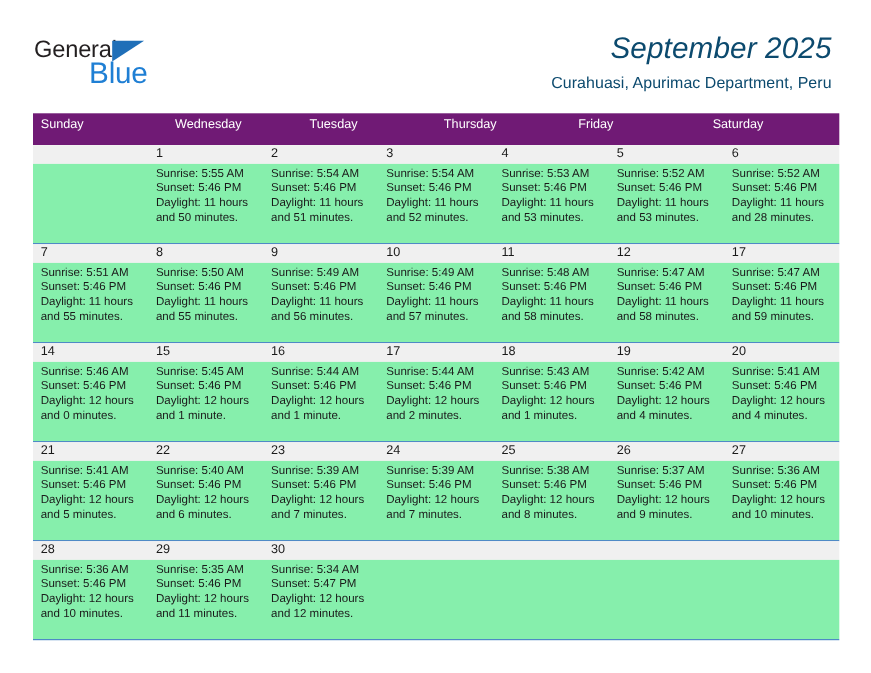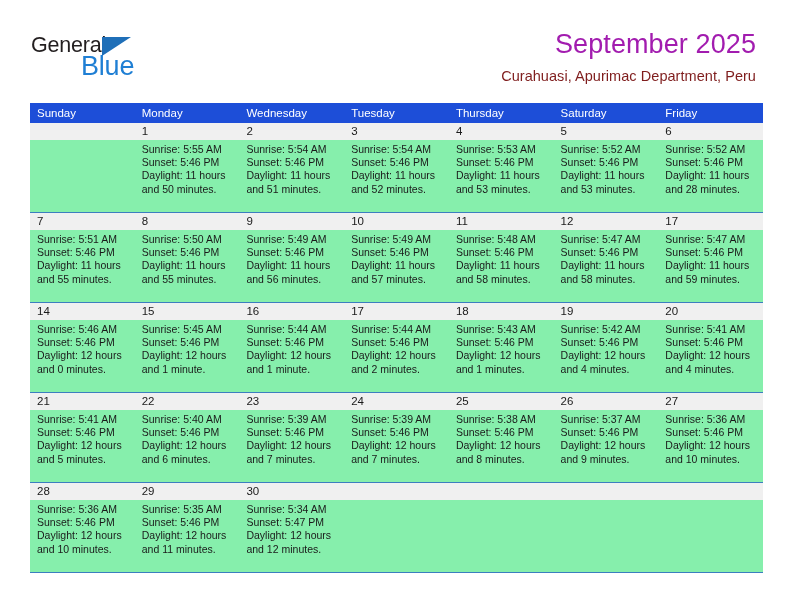--- a/index.html
+++ b/index.html
@@ -67,43 +67,44 @@
 
   .title-block {
     position: absolute;
     right: 36px;
     top: 28px;
     text-align: right;
   }
   .cal-title {
     font-size: 27px;
     line-height: 32px;
-    color: #a21caf;
+    color: #0c4a6e;
     font-weight: normal;
     letter-spacing: 0.1px;
+    font-style: italic;
   }
   .cal-subtitle {
     margin-top: 8px;
     font-size: 14.5px;
     line-height: 17px;
-    color: #7f1d1d;
+    color: #0c4a6e;
     letter-spacing: 0.05px;
   }
 
   
   .calendar {
     position: absolute;
     left: 30px;
     top: 103px;
     width: 733px;
   }
   .weekday-row {
     display: flex;
-    background: #1d4ed8;
-    height: 20px;
+    background: #701a75;
+    height: 29px;
   }
   .weekday-cell {
     flex: 1 1 0;
     color: #ffffff;
     font-size: 11.5px;
     line-height: 21px;
     padding-left: 7px;
     box-sizing: border-box;
     white-space: nowrap;
     overflow: hidden;
@@ -166,26 +167,25 @@
     <div class="title-block">
       <div class="cal-title">September 2025</div>
       <div class="cal-subtitle">Curahuasi, Apurimac Department, Peru</div>
     </div>
 
   </div>
 
   <div class="calendar">
     <div class="weekday-row" id="weekday-row">
         <div class="weekday-cell">Sunday</div>
-        <div class="weekday-cell">Monday</div>
         <div class="weekday-cell">Wednesday</div>
         <div class="weekday-cell">Tuesday</div>
         <div class="weekday-cell">Thursday</div>
+        <div class="weekday-cell">Friday</div>
         <div class="weekday-cell">Saturday</div>
-        <div class="weekday-cell">Friday</div>
       </div>
     <div id="weeks-container">
         <div class="week-row">
           <div class="daynum-band">
             <div class="daynum-cell"></div>
             <div class="daynum-cell">1</div>
             <div class="daynum-cell">2</div>
             <div class="daynum-cell">3</div>
             <div class="daynum-cell">4</div>
             <div class="daynum-cell">5</div>

